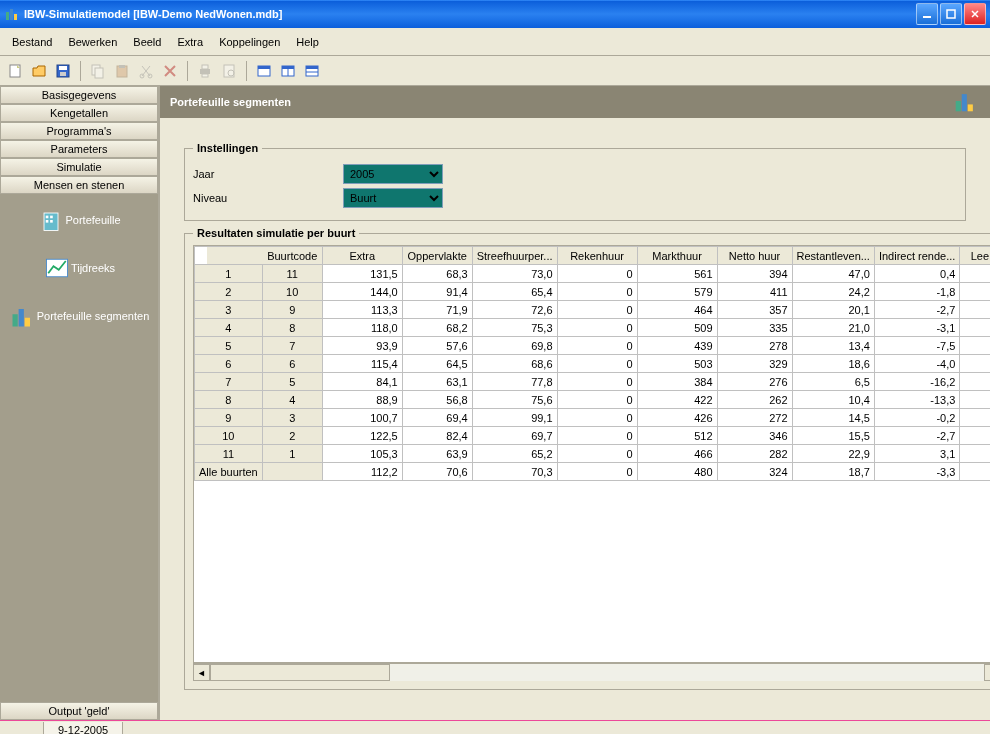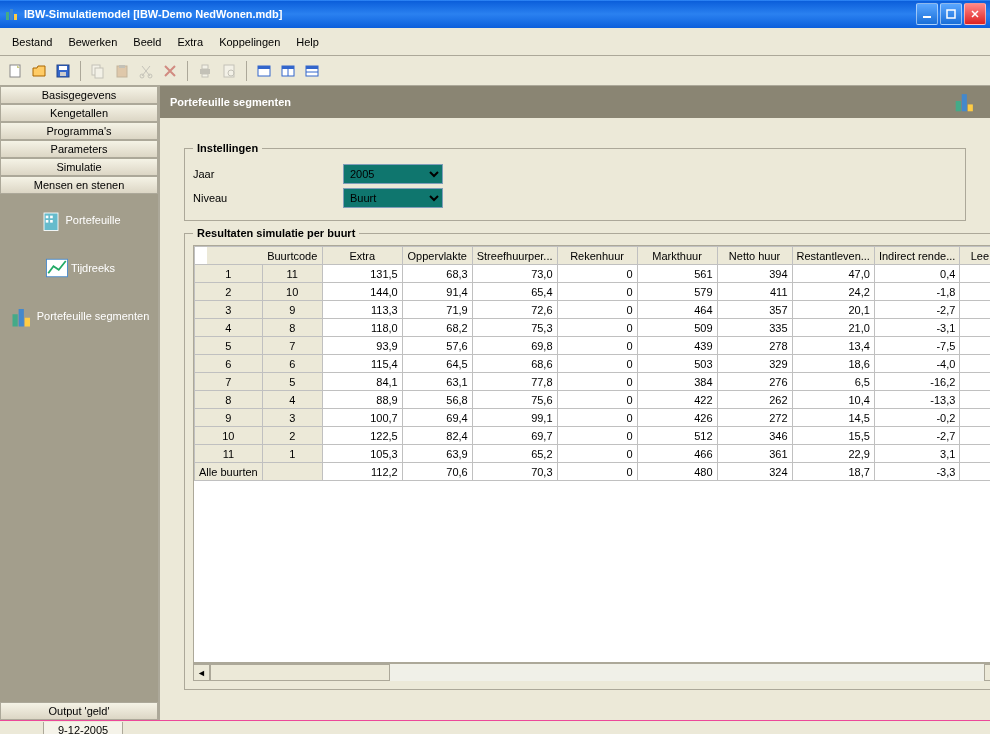--- a/index.html
+++ b/index.html
@@ -392,21 +392,21 @@
                   <td></td>
                 </tr>
                 <tr>
                   <td class="rowhead">11</td>
                   <td class="rowhead">1</td>
                   <td>105,3</td>
                   <td>63,9</td>
                   <td>65,2</td>
                   <td>0</td>
                   <td>466</td>
-                  <td>361</td>
+                  <td>282</td>
                   <td>22,9</td>
                   <td>3,1</td>
                   <td></td>
                 </tr>
                 <tr>
                   <td class="rowhead">Alle buurten</td>
                   <td class="rowhead"></td>
                   <td>112,2</td>
                   <td>70,6</td>
                   <td>70,3</td>

